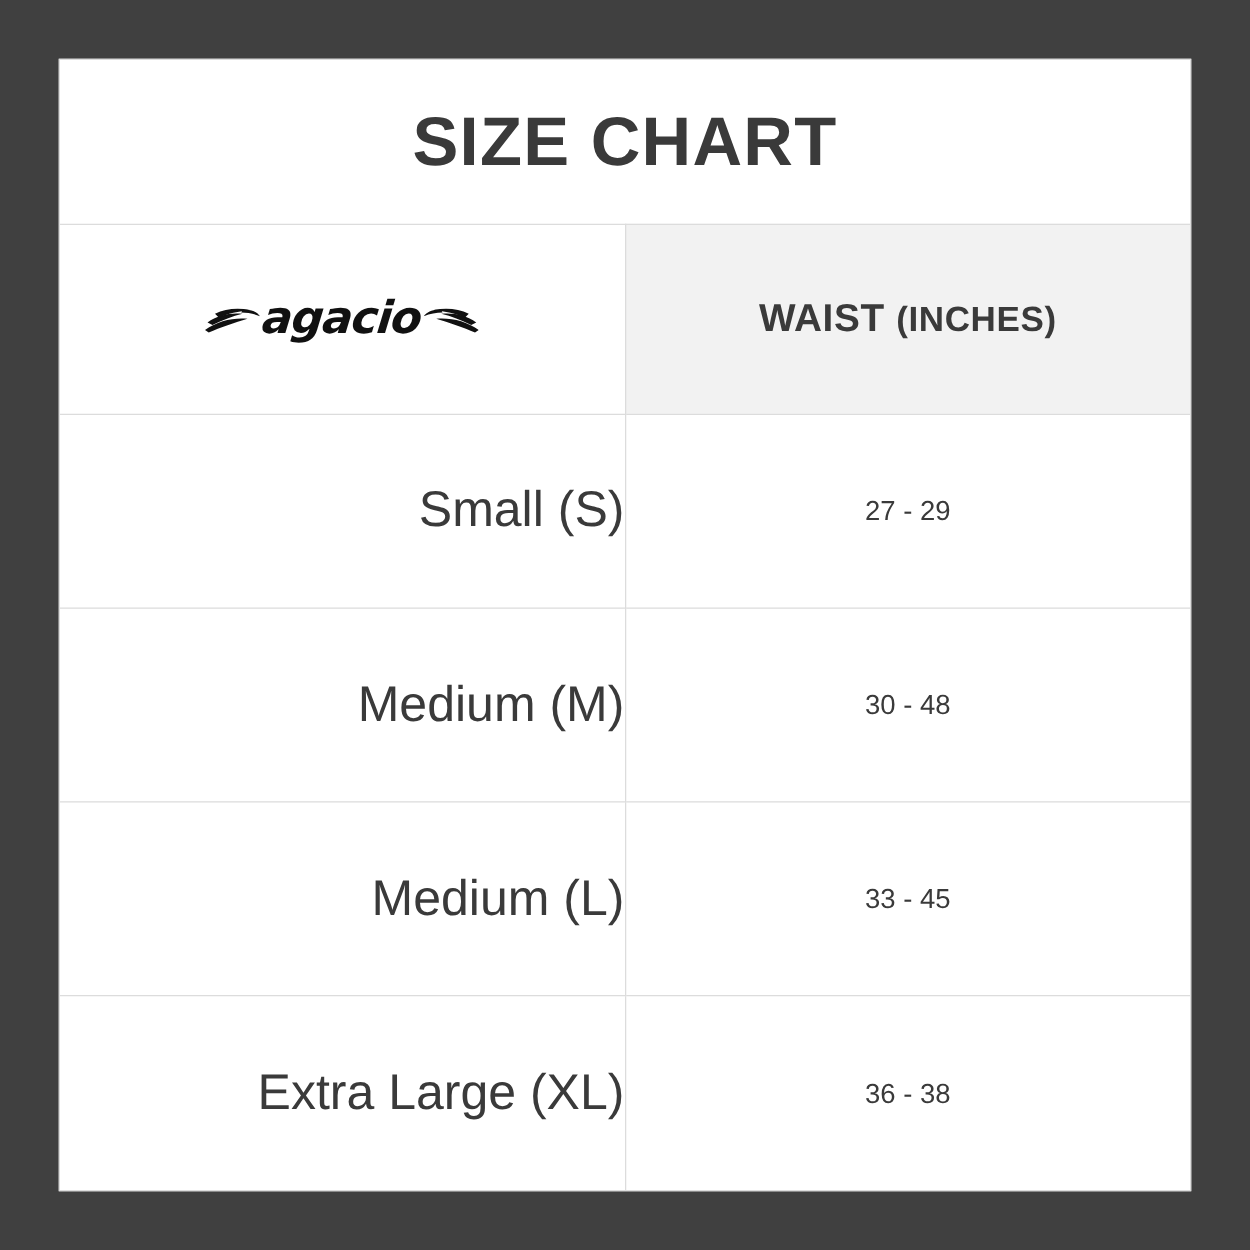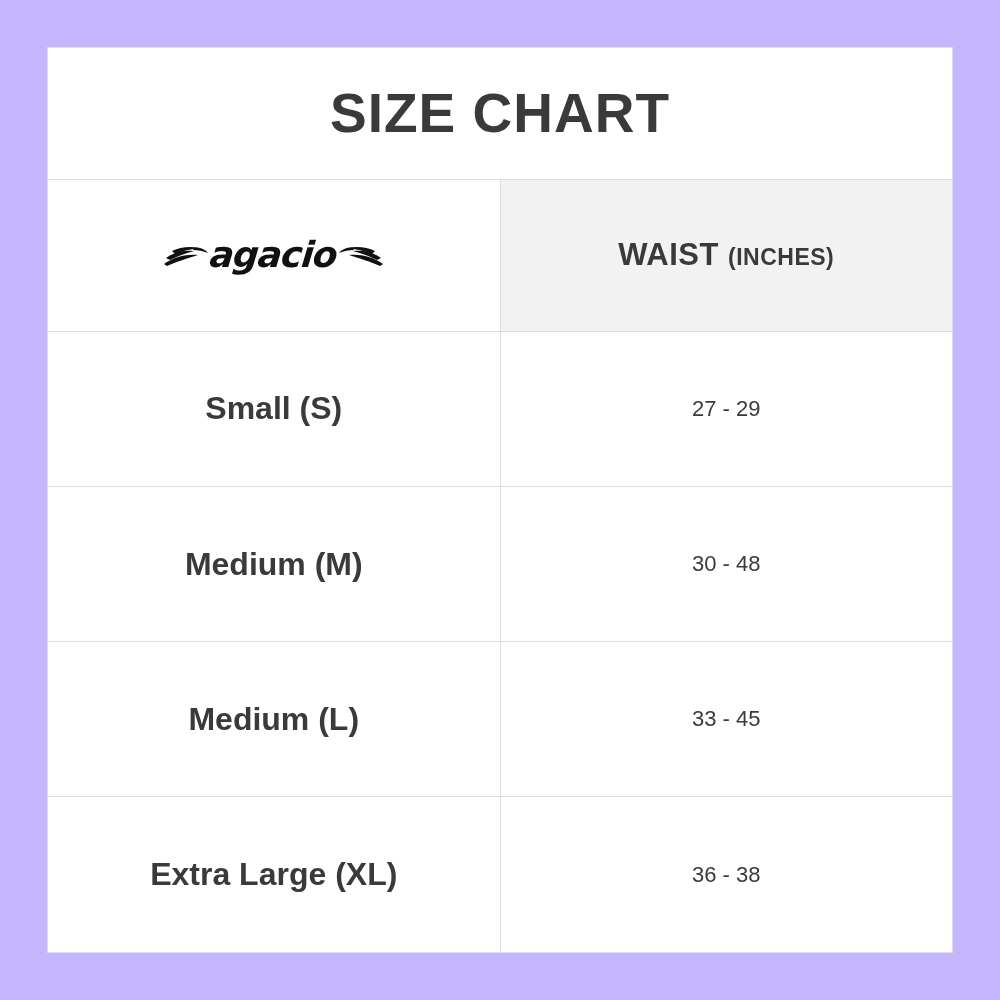--- a/index.html
+++ b/index.html
@@ -7,21 +7,21 @@
     padding: 0;
     background: #ffffff;
     width: 1000px;
     height: 1000px;
     font-family: "Liberation Sans", sans-serif;
   }
   .page {
     width: 1000px;
     height: 1000px;
     position: relative;
-    background: #c4b5fd;
+    background: #404040;
     box-sizing: border-box;
   }
   .chart-wrap {
     position: absolute;
     left: 47px;
     top: 47px;
     width: 906px;
     height: 906px;
     border: 1px solid #dcdcdc;
     box-sizing: border-box;
@@ -67,32 +67,31 @@
     text-align: center;
     border-right: none !important;
   }
   .waist-text {
     font-size: 31px;
     font-weight: bold;
     color: #3a3a3a;
     letter-spacing: 0.5px;
   }
   .waist-text .small-caps {
-    font-size: 23px;
+    font-size: 28px;
   }
   .body-row td {
     height: 155px;
   }
   .size-cell {
-    text-align: center;
+    text-align: right;
     padding-left: 33px;
-    font-size: 32px;
+    font-size: 40px;
     color: #3a3a3a;
     border-left: none !important;
-    font-weight: bold;
   }
   .value-cell {
     text-align: center;
     font-size: 22px;
     color: #3a3a3a;
     border-right: none !important;
   }
   tr.body-row:last-child td {
     border-bottom: none !important;
   }

